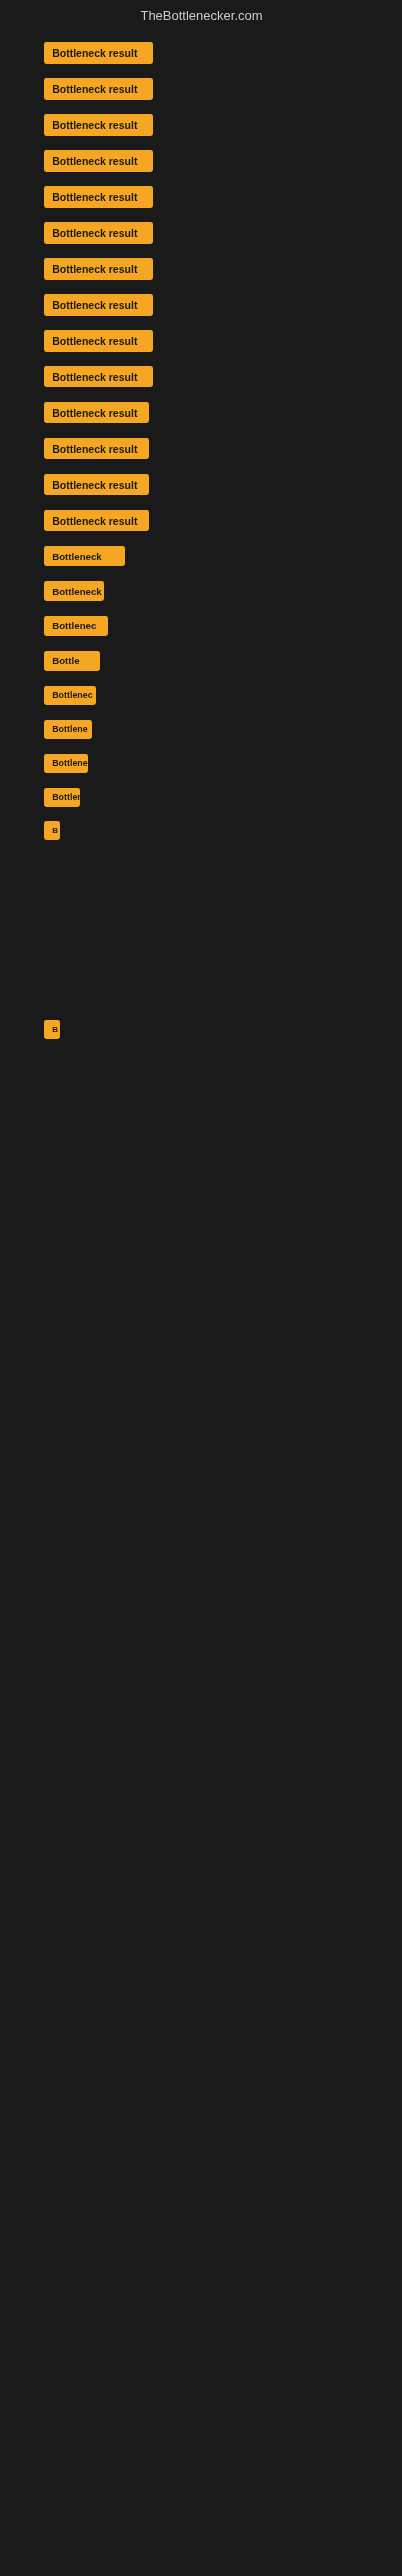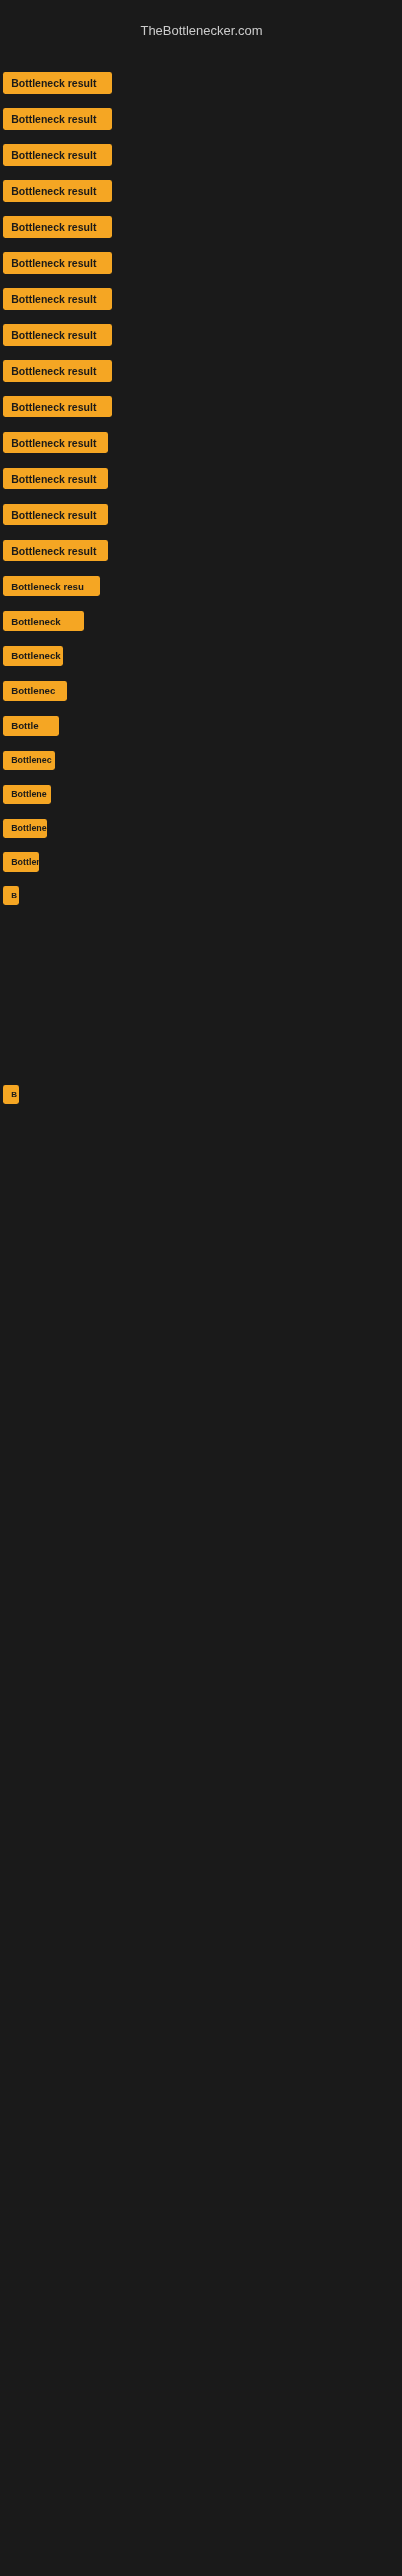--- a/index.html
+++ b/index.html
@@ -13,40 +13,41 @@
       min-height: 2576px;
       background-color: #1a1a1a;
       font-family: Arial, sans-serif;
       position: relative;
     }
 
     .site-title {
       text-align: center;
       color: #cccccc;
       font-size: 13px;
-      padding: 23px 0;
+      padding: 8px 0;
       background-color: #1a1a1a;
     }
 
     .bottleneck-item {
       display: flex;
       align-items: center;
       padding: 6.4px 3.2px;
       margin: 1.6px 0;
     }
 
     .bottleneck-badge {
       background-color: #f5a623;
       color: #1a1a1a;
       font-size: 10.5px;
       font-weight: bold;
       padding: 4.8px 8px;
       border-radius: 2.4px;
       white-space: nowrap;
       display: inline-block;
+      margin-left: 41px;
     }
 
     .items-container {
       padding: 3.2px 0;
     }
 
     
     .item-1 .bottleneck-badge { width: 109px; font-size: 10.5px; }
     .item-2 .bottleneck-badge { width: 109px; font-size: 10.5px; }
     .item-3 .bottleneck-badge { width: 109px; font-size: 10.5px; }
@@ -135,23 +136,20 @@
   </div>
 
   <div class="bottleneck-item item-13">
     <span class="bottleneck-badge">Bottleneck result</span>
   </div>
 
   <div class="bottleneck-item item-14">
     <span class="bottleneck-badge">Bottleneck result</span>
   </div>
 
-  <div class="bottleneck-item item-15">
-    <span class="bottleneck-badge">Bottleneck resu</span>
-  </div>
 
   <div class="bottleneck-item item-16">
     <span class="bottleneck-badge">Bottleneck</span>
   </div>
 
   <div class="bottleneck-item item-17">
     <span class="bottleneck-badge">Bottleneck re</span>
   </div>
 
   <div class="bottleneck-item item-18">

